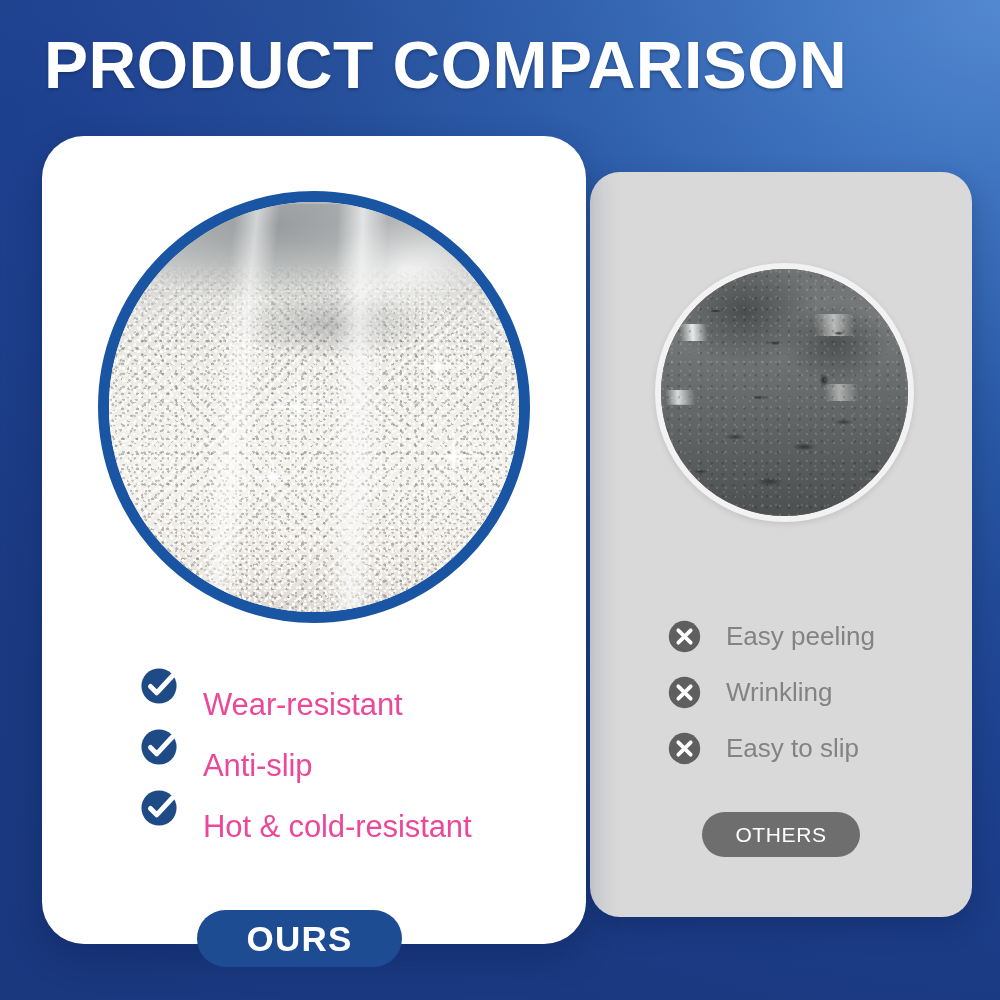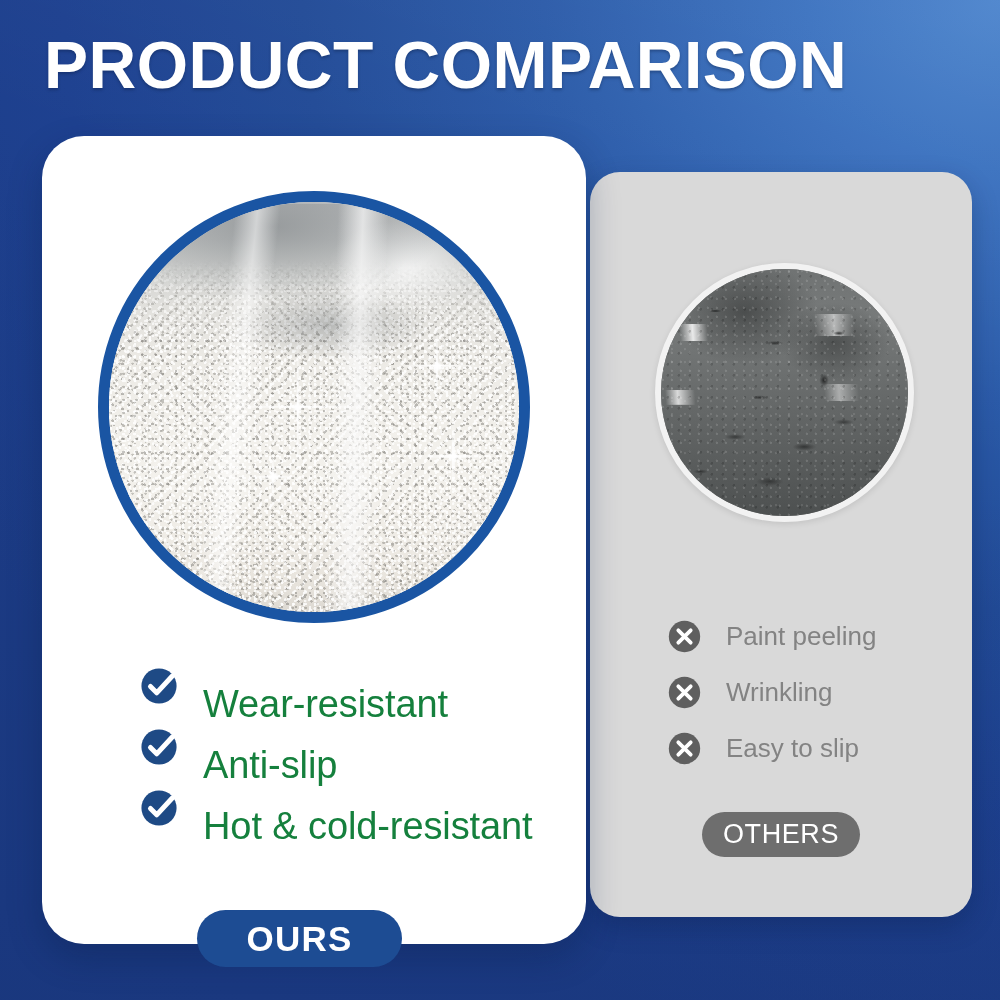--- a/index.html
+++ b/index.html
@@ -204,22 +204,22 @@
     height:61px;
   }
   .check-icon {
     position:relative;
     width:38px; height:38px;
     flex:0 0 38px;
   }
   .check-icon svg { display:block; width:38px; height:38px; overflow:visible; }
   .ours-label {
     margin-left:25px;
-    font-size:38px;
-    color:#15803d;
+    font-size:31px;
+    color:#ec4899;
     white-space:nowrap;
     letter-spacing:-0.1px;
     margin-top:38px;
   }
 
   #others-list {
     position:absolute;
     left:668px; top:608px;
     width:290px;
   }
@@ -251,21 +251,21 @@
     letter-spacing:1.2px;
   }
   #others-badge {
     position:absolute;
     left:702px; top:812px;
     width:158px; height:45px;
     background:#6e6e6e;
     border-radius:23px;
     display:flex; align-items:center; justify-content:center;
     color:#ffffff;
-    font-size:27px;
+    font-size:21px;
     letter-spacing:0.6px;
   }
 </style>
 </head>
 <body>
 
 <div id="bg">
   <div id="bg-shade"></div>
 </div>
 
@@ -282,21 +282,21 @@
 
   <div id="others-list" style="left:78px; top:436px;">
 
     <div class="others-item">
       <span class="x-icon">
         <svg viewBox="0 0 40 40">
           <circle cx="20" cy="20" r="19" fill="#5f5f5f"></circle>
           <path d="M12.5 12.5 L27.5 27.5 M27.5 12.5 L12.5 27.5" stroke="#ffffff" stroke-width="4.6" stroke-linecap="round"></path>
         </svg>
       </span>
-      <span class="others-label">Paint peeling</span>
+      <span class="others-label">Easy peeling</span>
     </div>
 
     <div class="others-item">
       <span class="x-icon">
         <svg viewBox="0 0 40 40">
           <circle cx="20" cy="20" r="19" fill="#5f5f5f"></circle>
           <path d="M12.5 12.5 L27.5 27.5 M27.5 12.5 L12.5 27.5" stroke="#ffffff" stroke-width="4.6" stroke-linecap="round"></path>
         </svg>
       </span>
       <span class="others-label">Wrinkling</span>

